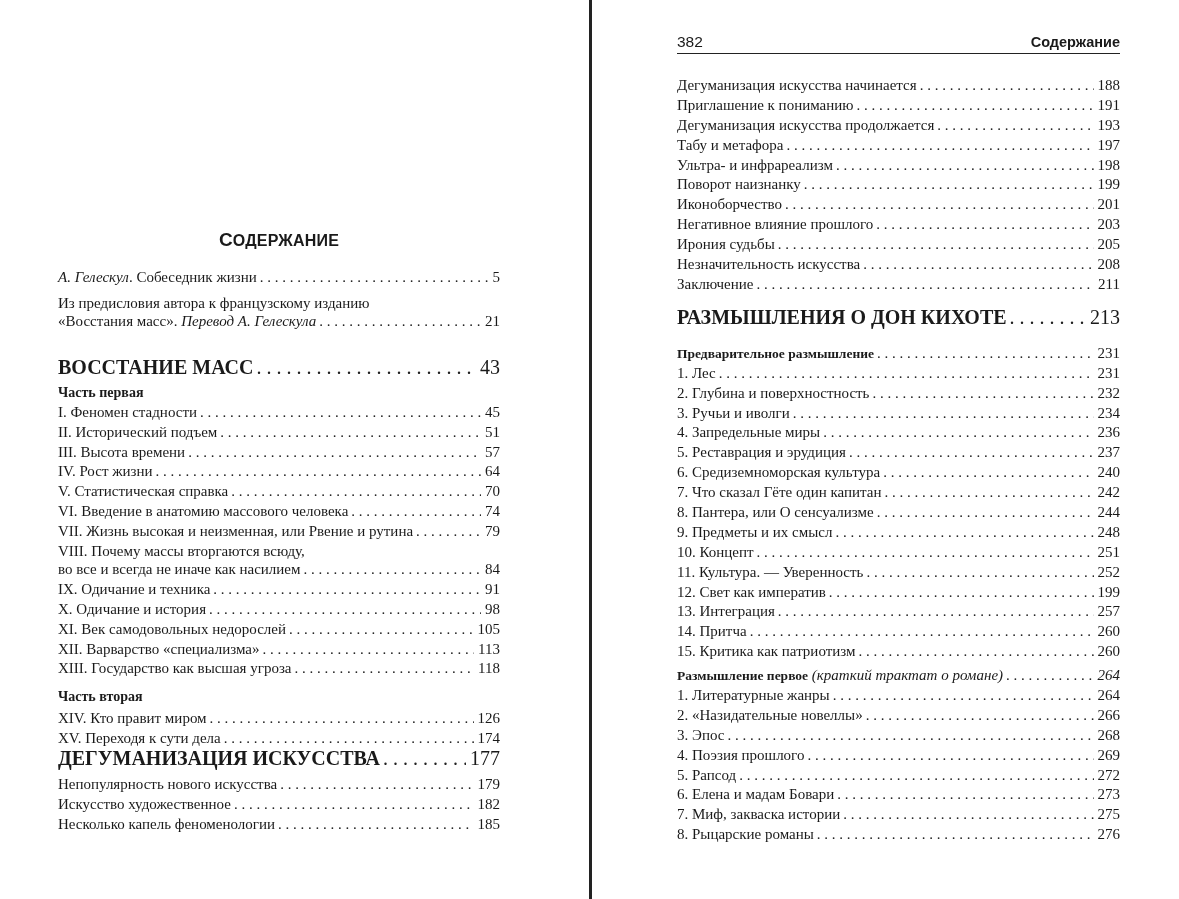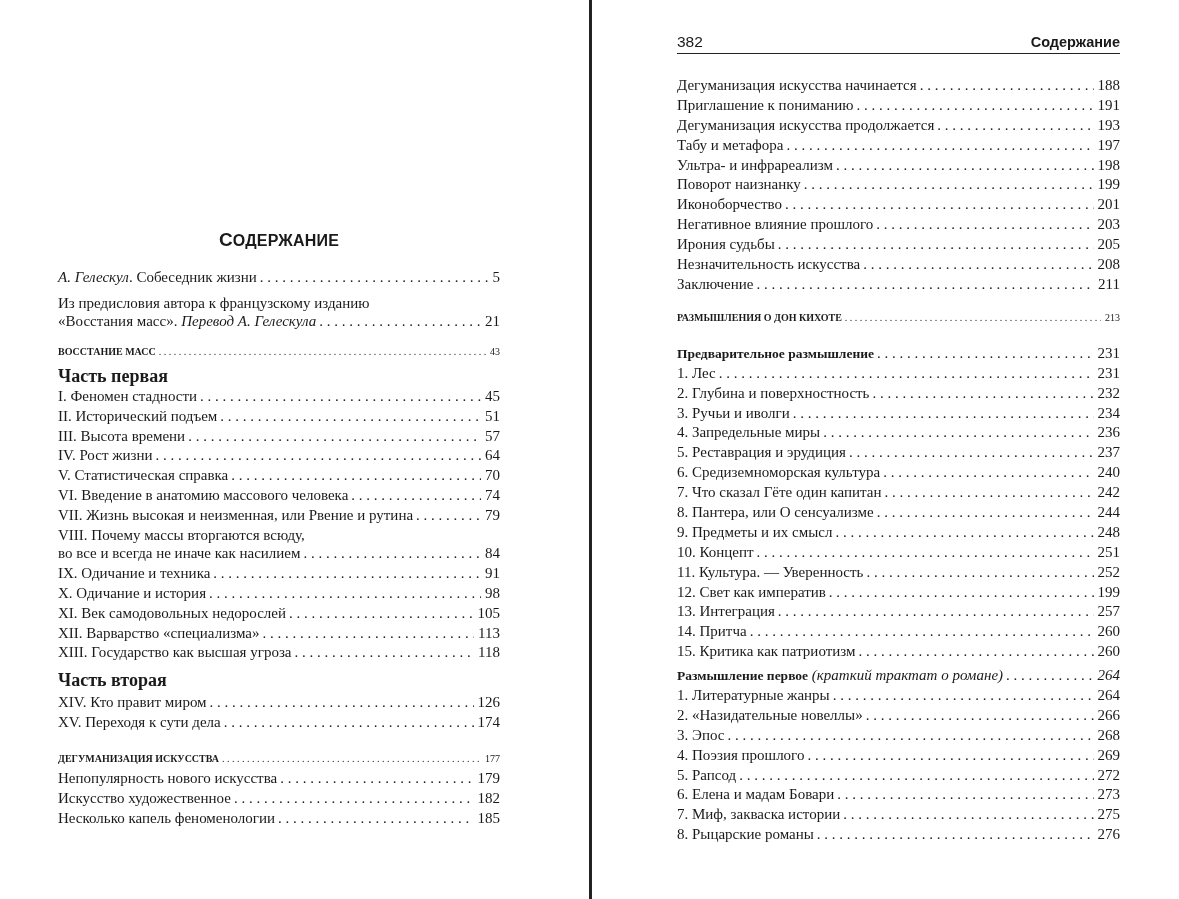--- a/index.html
+++ b/index.html
@@ -36,26 +36,26 @@
   .entry .t { flex: 0 0 auto; }
   .entry .dots {
     flex: 1 1 auto; overflow: hidden; margin: 0 4px 0 3px; letter-spacing: 3.2px; color: #222;
   }
   .entry .dots::before {
     content: ". . . . . . . . . . . . . . . . . . . . . . . . . . . . . . . . . . . . . . . . . . . . . . . . . . . . . . . . . . . . . . . . . . . . . . . . . . . . . . . . . . . . . . . . . . . . . . . . . . . . . . . . . . . . . . . . . . . . . . . . . . . . . . . . . . . . . . . . . . . . . . . . . . . . . . . . . . . . . . . . . . . . . . . . . . . . . . . . . . . . . . . . . . . . . . . . . . . . . . . . . .";
     letter-spacing: 0;
     word-spacing: 0px;
   }
   .entry .p { flex: 0 0 auto; text-align: right; }
-  .entry.major { font-weight: bold; font-size: 10px; }
+  .entry.major { font-weight: bold; font-size: 20px; }
   .entry.major .dots { font-weight: normal; }
   .entry.major .p { font-weight: normal; }
   .entry.sub .t b { font-weight: bold; font-size: 13.5px; }
   .entry.sub .dots, .entry.sub .p { font-weight: normal; }
-  .heading { font-weight: bold; font-size: 18px; height: 19.9px; line-height: 19.9px; }
+  .heading { font-weight: bold; font-size: 14px; height: 19.9px; line-height: 19.9px; }
   .two-line .first { font-size: 15px; height: 18px; line-height: 18px; }
   i { }
   .p i { font-style: italic; }
 </style>
 </head>
 <body>
 
 <div class="divider"></div>
 
 <div class="page page-left">
@@ -73,21 +73,21 @@
     <div class="entry" style="height:18px;line-height:18px">
         <span class="t">Из предисловия автора к французскому изданию</span>
       </div>
     <div class="entry">
       <span class="t"><span>«Восстания масс». </span><i>Перевод А. Гелескула</i></span>
       <span class="dots"></span>
       <span class="p">21</span>
     </div>
   </div>
 
-  <div class="list" style="top:342px">
+  <div class="list" style="top:358px">
     <div class="entry major">
       <span class="t">ВОССТАНИЕ МАСС</span>
       <span class="dots"></span>
       <span class="p">43</span>
     </div>
     <div class="heading" style="margin-top:5px">Часть первая</div>
     <div id="part1a" style="margin-top:0">
         <div class="entry">
           <span class="t">I. Феномен стадности</span>
           <span class="dots"></span>
@@ -175,21 +175,21 @@
         </div>
       </div>
   </div>
 
   <div class="list" style="top:749px">
     <div class="entry major">
       <span class="t">ДЕГУМАНИЗАЦИЯ ИСКУССТВА</span>
       <span class="dots"></span>
       <span class="p">177</span>
     </div>
-    <div id="dehum" style="">
+    <div id="dehum" style="margin-top:6px">
         <div class="entry">
           <span class="t">Непопулярность нового искусства</span>
           <span class="dots"></span>
           <span class="p">179</span>
         </div>
         <div class="entry">
           <span class="t">Искусство художественное</span>
           <span class="dots"></span>
           <span class="p">182</span>
         </div>

